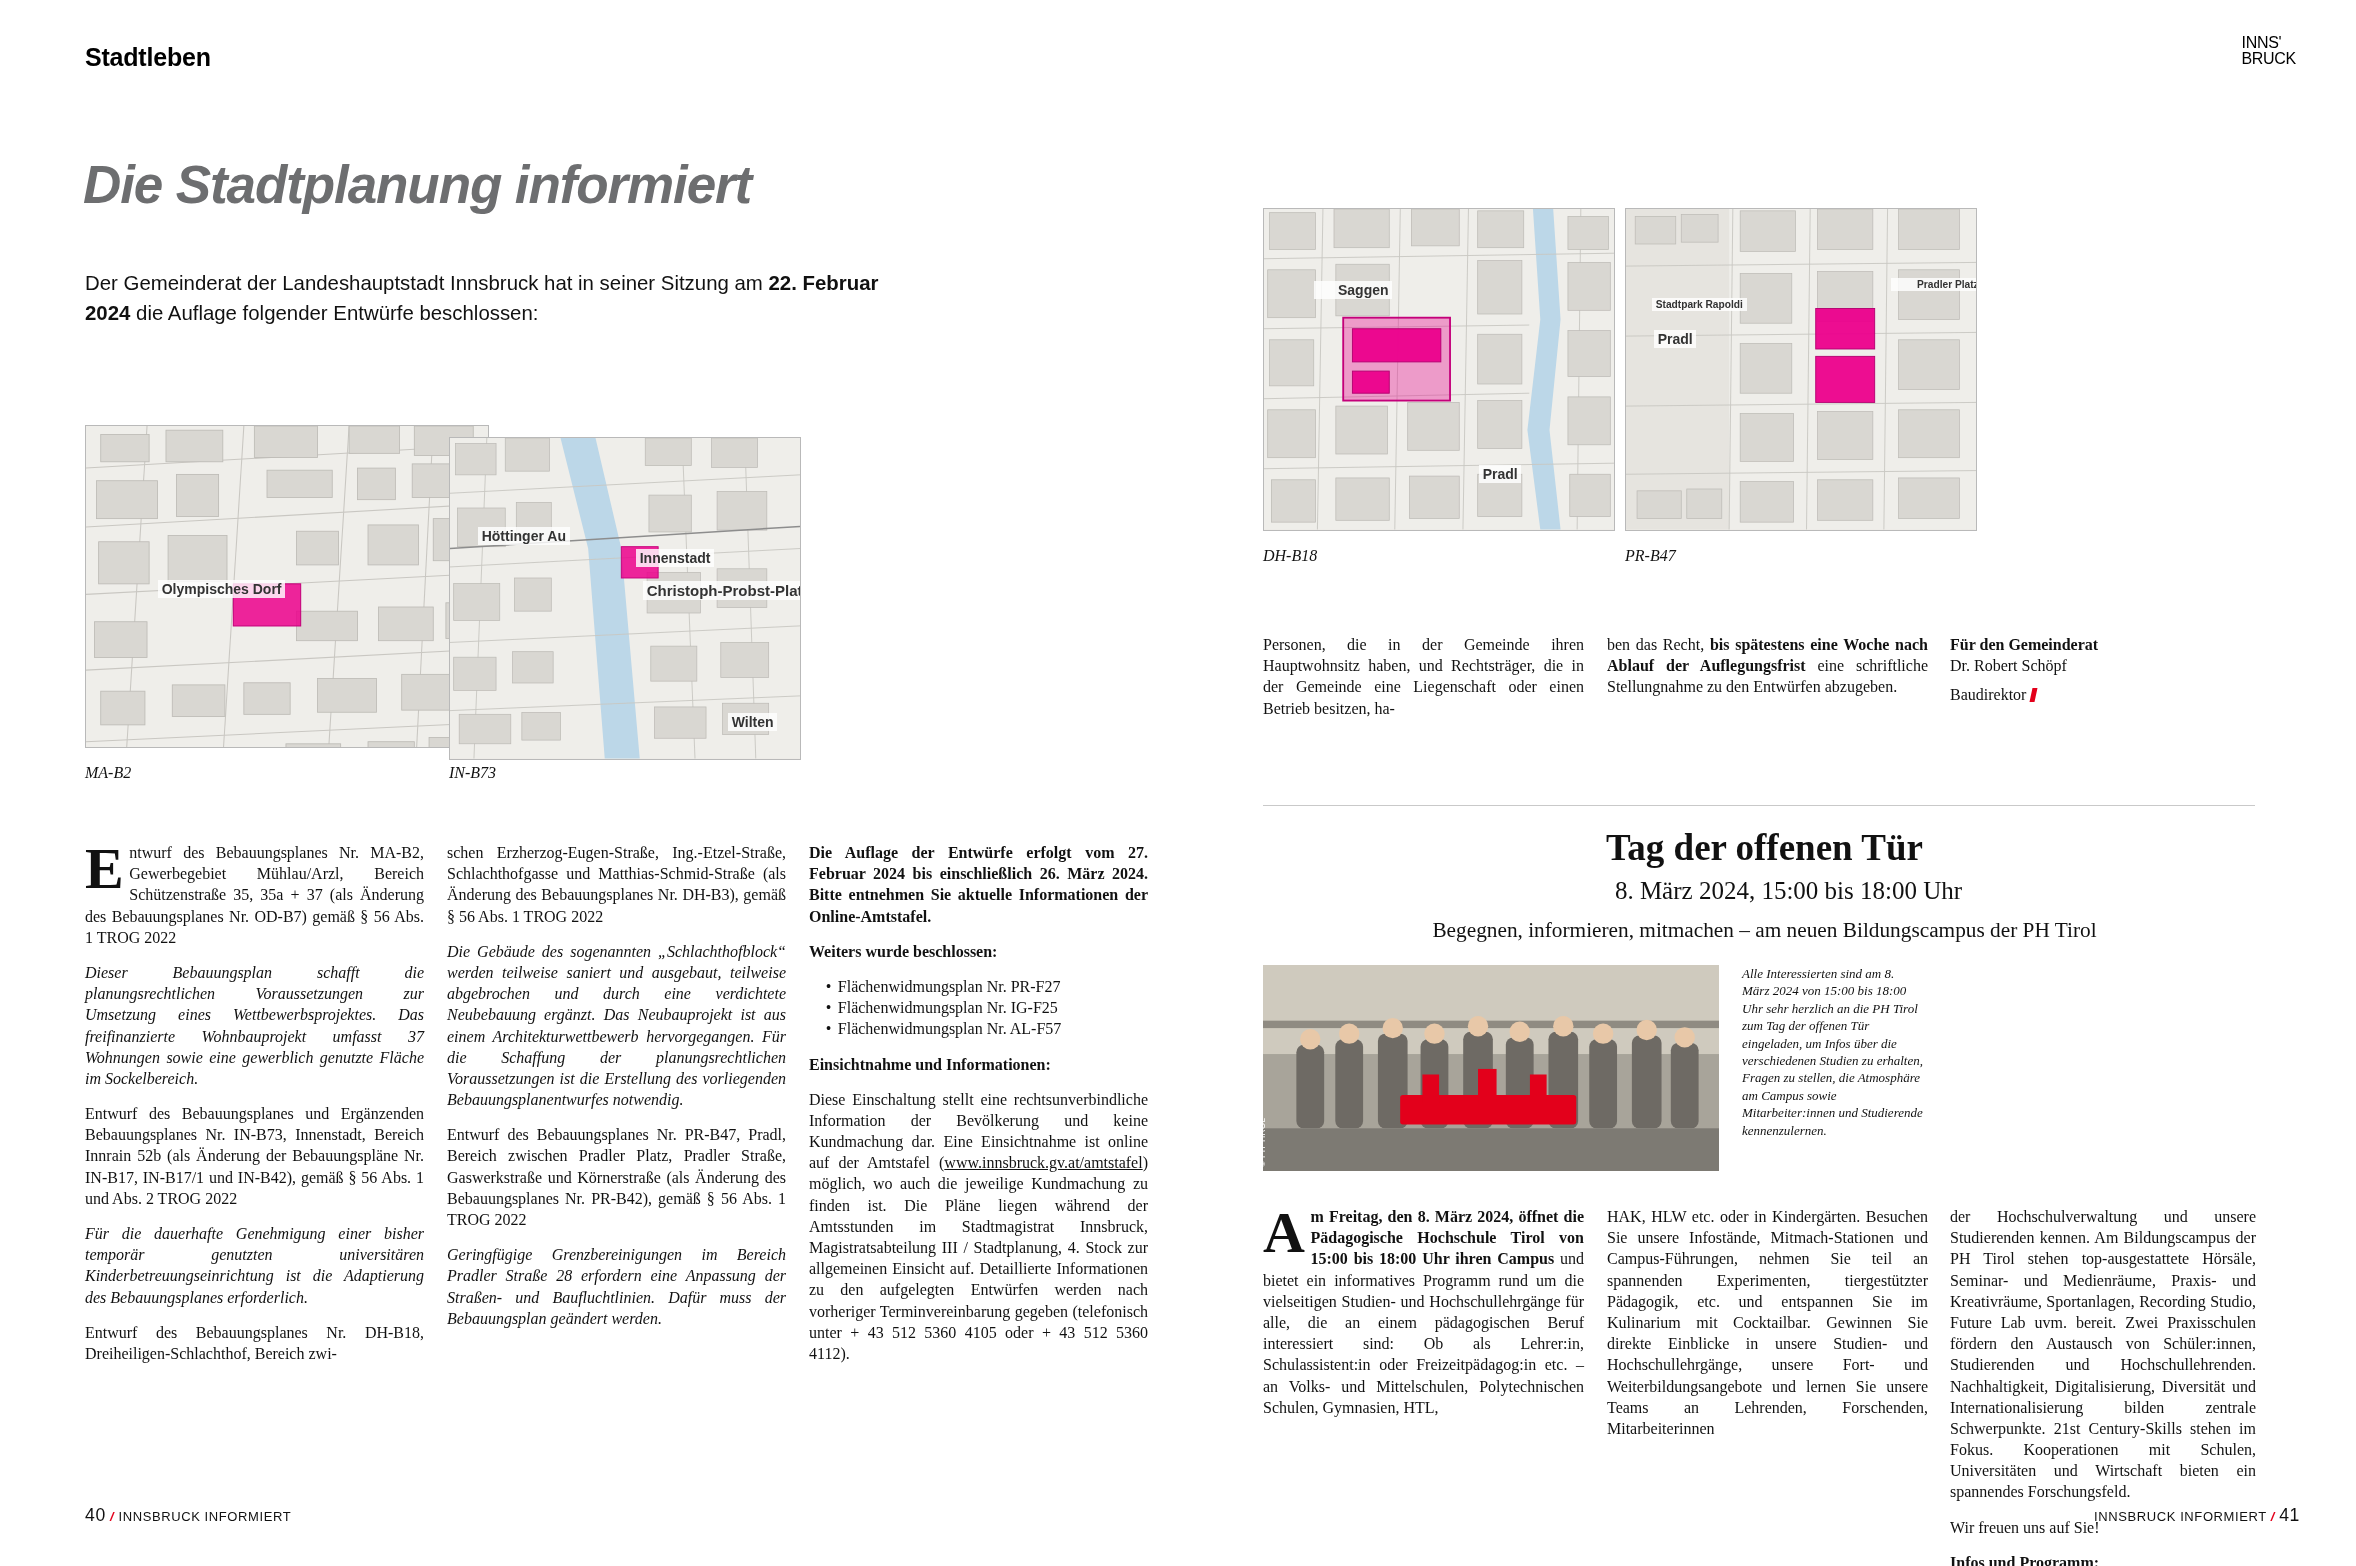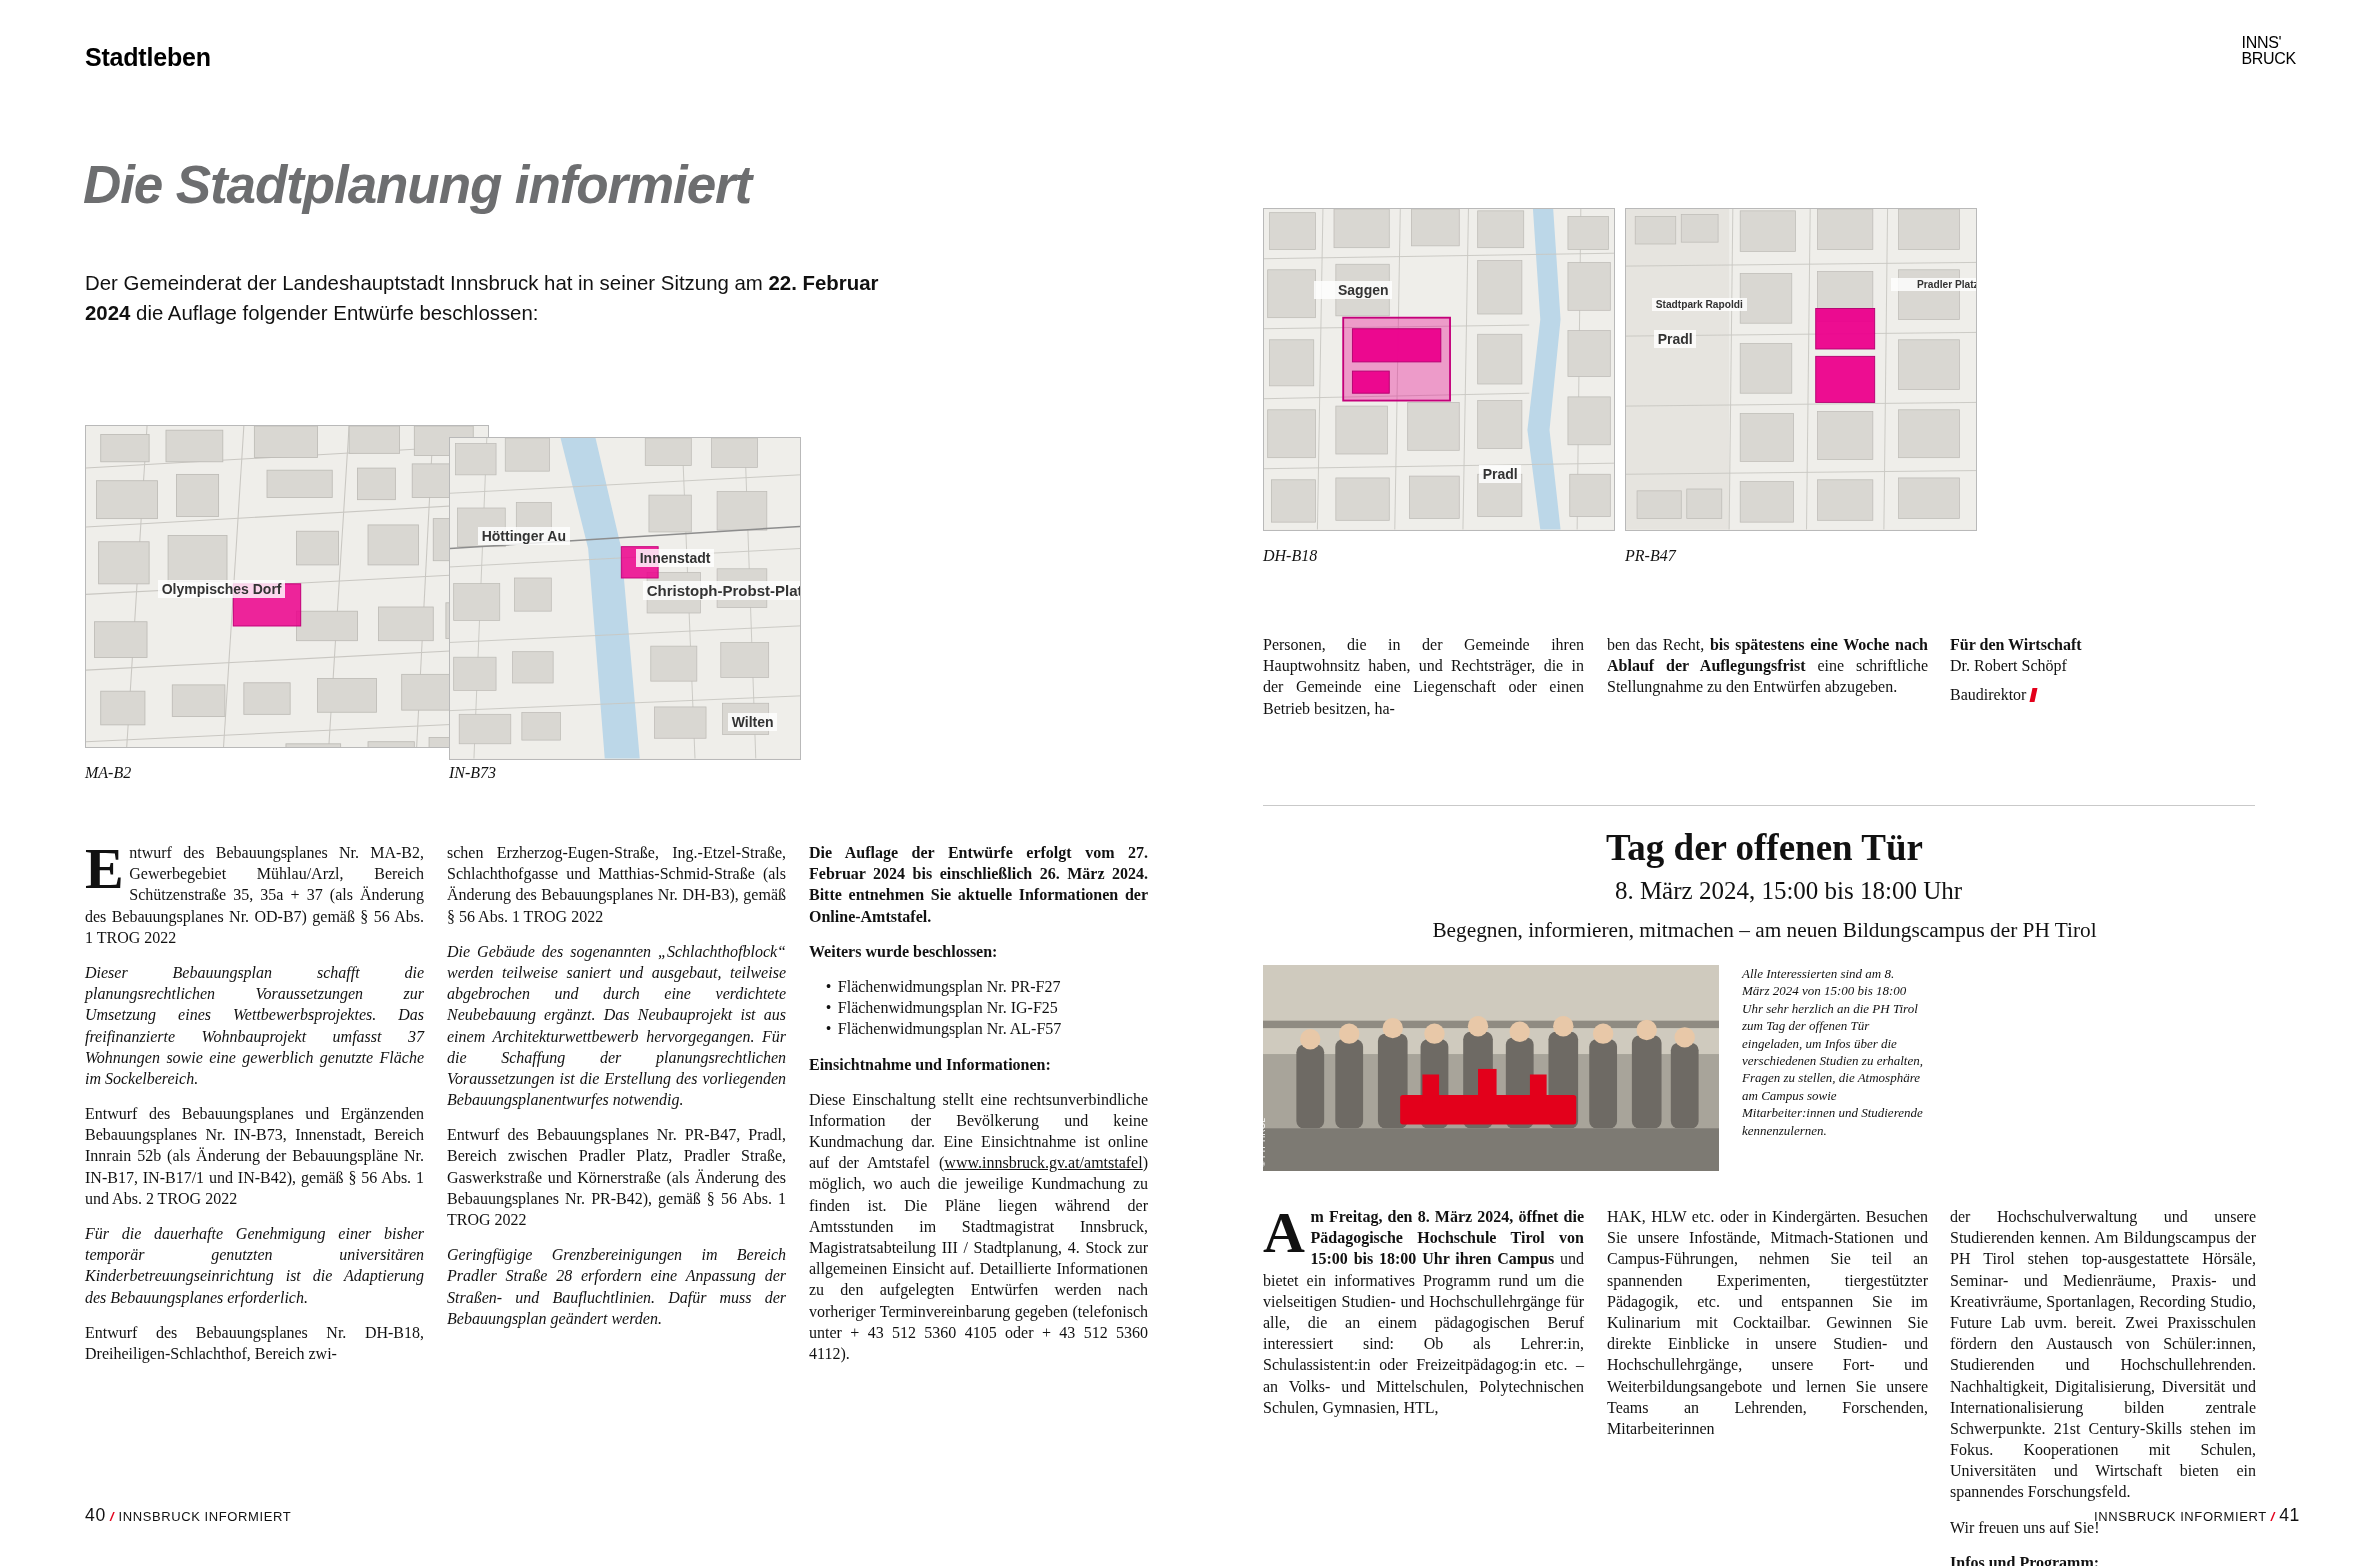--- a/index.html
+++ b/index.html
@@ -363,21 +363,21 @@
   </div>
   <div class="caption" style="left:1625px; top:547px;">PR-B47</div>
 
   <div class="col" style="left:1263px; top:634px; width:321px;">
     <p>Personen, die in der Gemeinde ihren Hauptwohnsitz haben, und Rechtsträger, die in der Gemeinde eine Liegenschaft oder einen Betrieb besitzen, ha-</p>
   </div>
   <div class="col" style="left:1607px; top:634px; width:321px;">
     <p><span>ben das Recht, </span><b>bis spätestens eine Woche nach Ablauf der Auflegungsfrist</b><span> eine schriftliche Stellungnahme zu den Entwürfen abzugeben.</span></p>
   </div>
   <div class="col" style="left:1950px; top:634px; width:306px;">
-    <p style="margin-bottom:0;"><b>Für den Wirtschaft</b></p>
+    <p style="margin-bottom:0;"><b>Für den Gemeinderat</b></p>
     <p style="margin-bottom:8px;">Dr. Robert Schöpf</p>
     <p style="margin-bottom:0;"><span>Baudirektor</span><span class="redbar"></span></p>
   </div>
 
   <div class="rule" style="left:1263px; top:805px; width:992px;"></div>
 
   <div class="tdot-title" style="left:1217px; top:826px;">Tag der offenen Tür</div>
   <div class="tdot-sub" style="left:1241px; top:877px;">8. März 2024, 15:00 bis 18:00 Uhr</div>
   <div class="tdot-sub2" style="left:1217px; top:918px;">Begegnen, informieren, mitmachen – am neuen Bildungscampus der PH Tirol</div>
 

